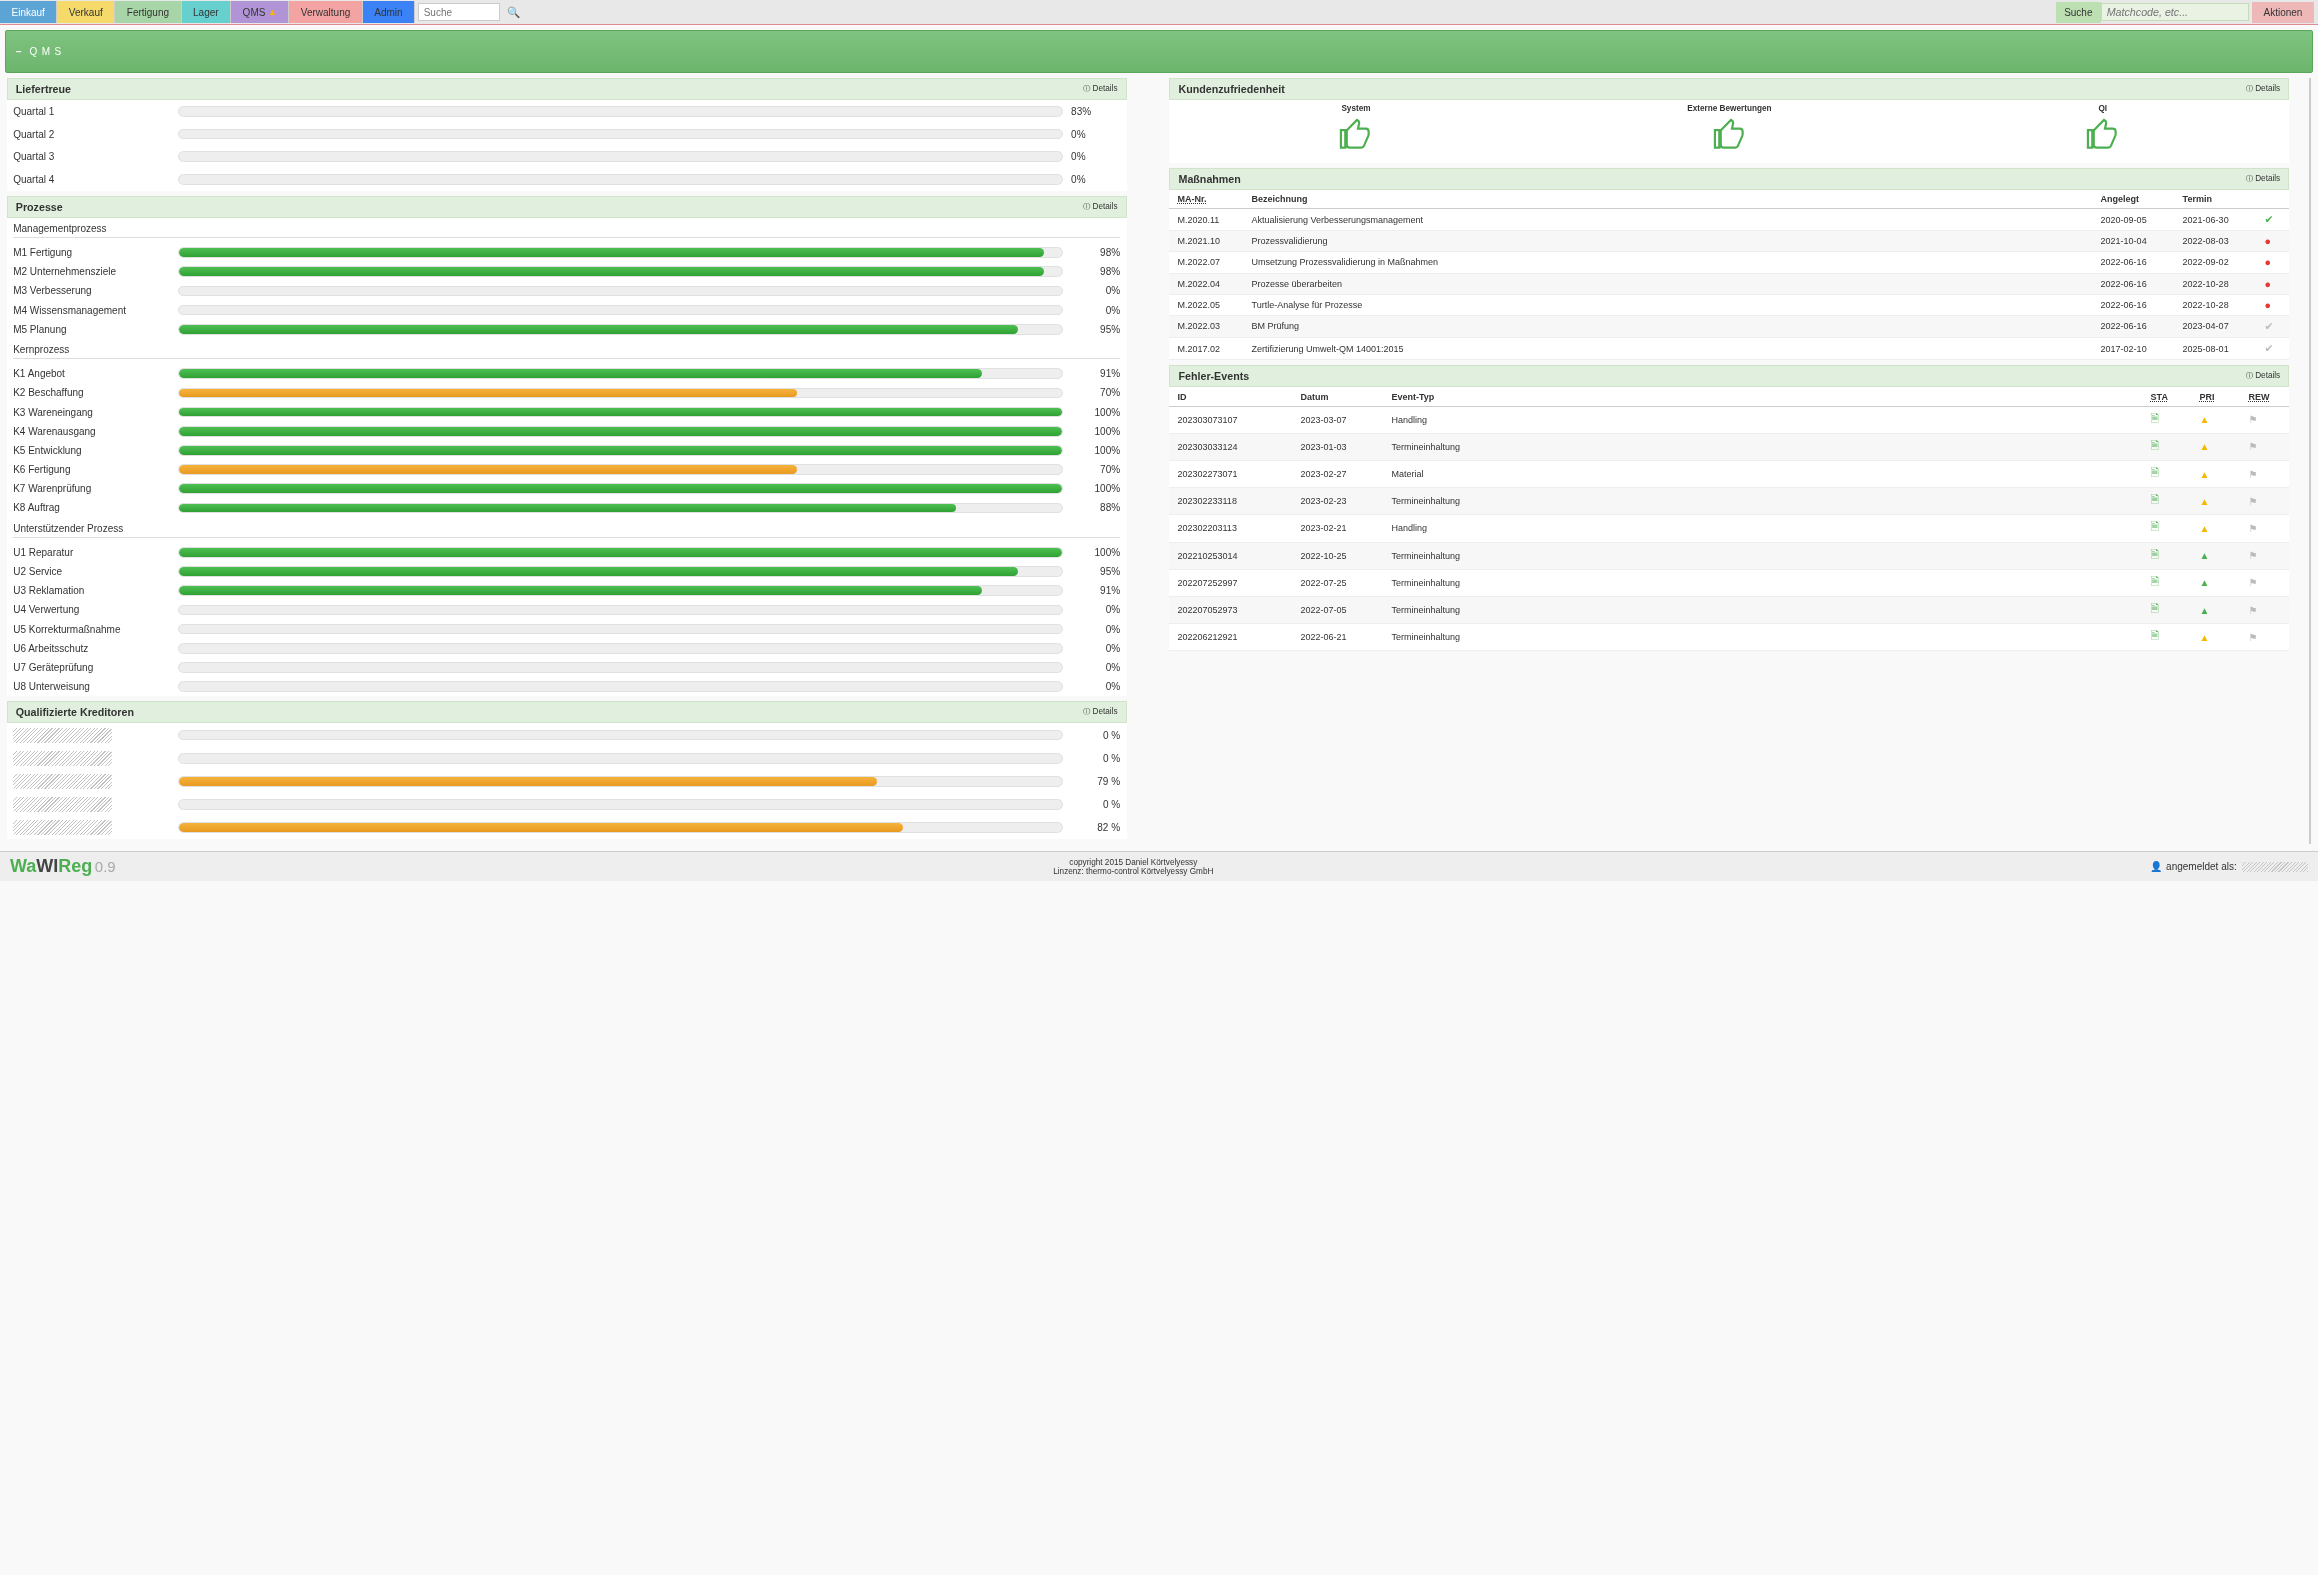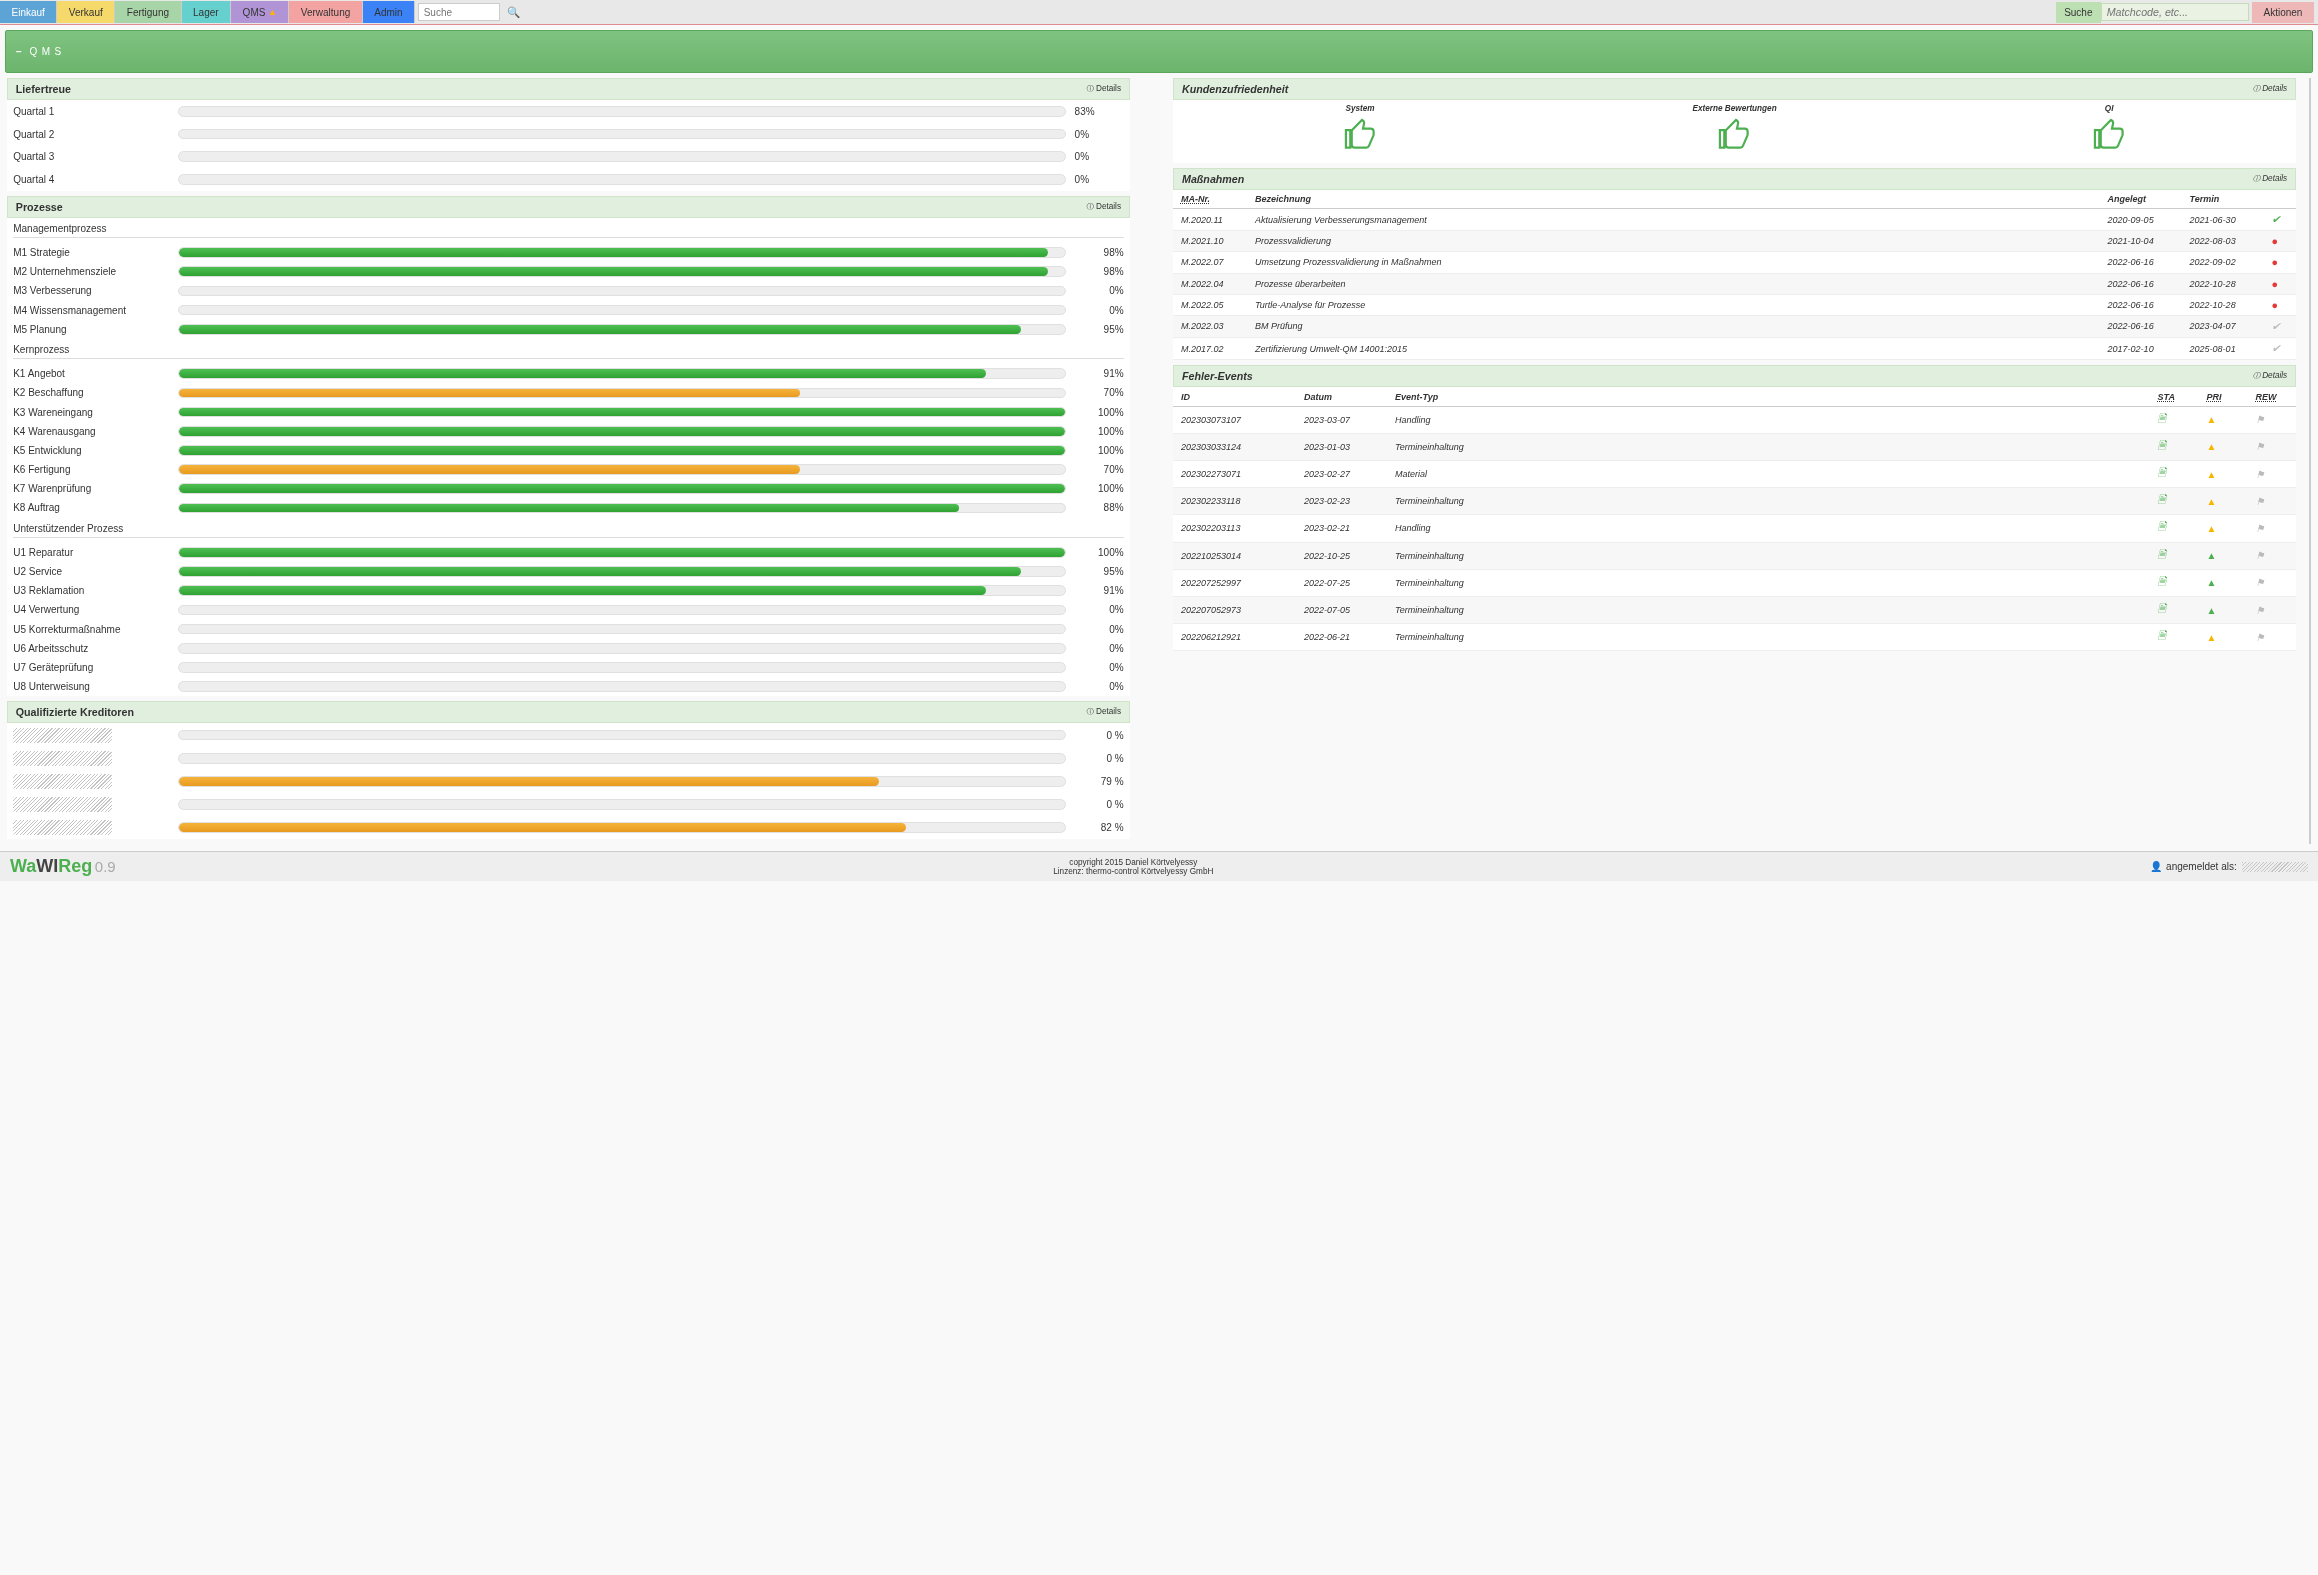--- a/index.html
+++ b/index.html
@@ -24,21 +24,21 @@
   .search-right .lbl { background: #bde0b3; padding: 5px 8.2px; }
   .search-right input { height: 18px; border: 0.8px solid #c5dbb9; padding: 0 5px; font-size: 10.7px; width: 148px; font-style: italic; background:#e9f2e3;}
   .search-right .akt { background: #efb8b8; padding: 5px 11.5px; margin-left: 3.3px; cursor: pointer; }
   
   .qmsbar { background: linear-gradient(#7fc380,#6cb56d); border: 0.8px solid #5aa75b; margin: 5px; border-radius: 2px; padding: 15px 10px; color: #fff; font-size: 10px; letter-spacing:0.8px; }
   .qmsbar .minus { font-weight: bold; margin-right: 3.3px;}
   
   .main { display: flex; padding: 0 6.6px 6.6px 6.6px; gap: 36px; }
   .col { flex: 1; min-width: 0; }
   .col-left { margin-right: 3.3px; }
-  .col-right { margin-left: 3.3px; border-right: 2.5px solid #ccc; padding-right: 13px; font-style: italic;}
+  .col-right { margin-left: 3.3px; border-right: 2.5px solid #ccc; padding-right: 20px;}
   .section { background: #fff; margin-bottom: 5px; }
   .section-header { background: #e1f0de; border: 0.8px solid #cfe4c9; padding: 4.1px 8.2px; font-weight: bold; font-size: 10.7px; display: flex; justify-content: space-between; align-items: center; }
   .section-header .details { font-weight: normal; font-size: 8.2px; color: #333; cursor: pointer; }
   .section-header .details::before { content: "ⓘ "; font-size: 7.4px;}
   .subhead { font-size: 10px; color:#333; padding: 5px 6.6px 1.6px 6.6px; }
   .hr { border-bottom: 0.8px solid #ddd; margin: 1.6px 6.6px 5px 6.6px;}
   
   .prow { display: flex; align-items: center; padding: 4.1px 6.6px; }
   .prow .plabel { width: 165px; font-size: 10px; }
   .prow .pbar { flex: 1; height: 10.7px; background: #eee; border-radius: 6.6px; overflow: hidden; border: 0.8px solid #e0e0e0; }
@@ -156,21 +156,21 @@
 
     <div class="section">
       <div class="section-header">
         <span>Prozesse</span>
         <span class="details">Details</span>
       </div>
       <div id="prozesse-body">
     <div class="subhead">Managementprozess</div>
     <div class="hr"></div>
     <div class="prow">
-    <div class="plabel">M1 Strategie</div>
+    <div class="plabel">M1 Fertigung</div>
     <div class="pbar">
               <div class="fill green" style="width:98%"></div>
             </div>
     <div class="pct">98%</div>
   </div>
           <div class="prow">
     <div class="plabel">M2 Unternehmensziele</div>
     <div class="pbar">
               <div class="fill green" style="width:98%"></div>
             </div>

